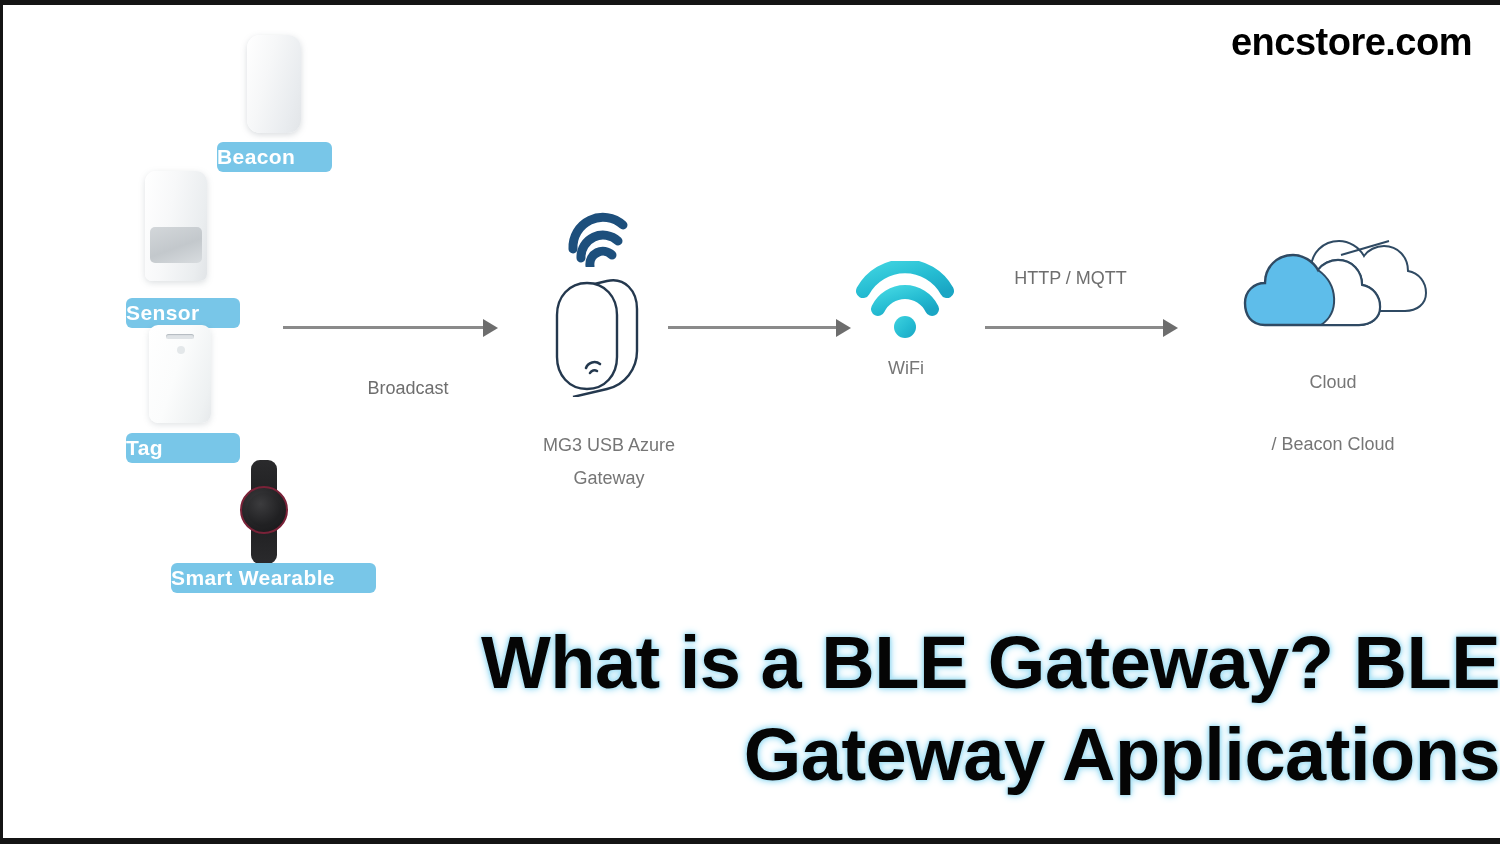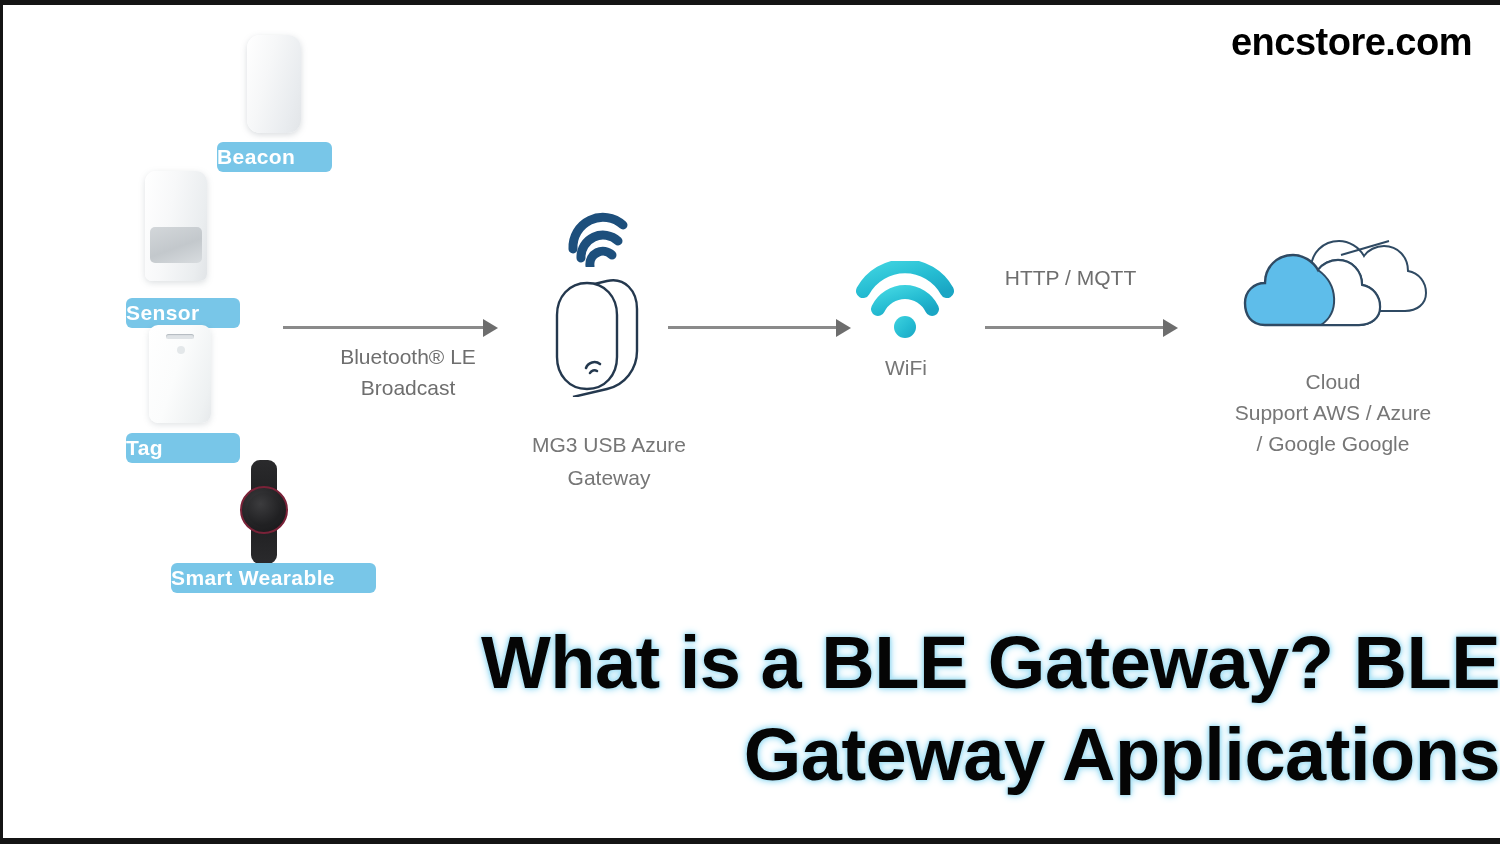--- a/index.html
+++ b/index.html
@@ -127,21 +127,21 @@
   .arrow-head {
     width: 0; height: 0;
     border-left: 15px solid #6d6d6d;
     border-top: 9px solid transparent;
     border-bottom: 9px solid transparent;
   }
 
   
   .cap {
     color: #6e6e6e;
-    font-size: 21px;
+    font-size: 18px;
     text-align: center;
     line-height: 30px;
     white-space: nowrap;
     font-family: "Liberation Sans", sans-serif;
   }
   .cap.node { color: #767676; }
 
   
   #title {
     left: 0; right: 0;
@@ -194,21 +194,20 @@
     <div class="watch-face">
         <div class="watch-inner"></div>
       </div>
   </div>
   <div class="abs pill" style="left:168px; top:558px; width:205px;">Smart Wearable</div>
 
   <div class="abs" style="left:280px; top:321px;">
     <div class="arrow-line abs" style="left:0; top:0; width:202px;"></div>
     <div class="arrow-head abs" style="left:200px; top:-7px;"></div>
   </div>
-  <div class="abs cap" style="left:280px; top:337px; width:250px;">Bluetooth® LE</div>
   <div class="abs cap" style="left:280px; top:368px; width:250px;">Broadcast</div>
 
   <div class="abs" style="left:562px; top:206px;">
     <svg width="80" height="56" viewBox="0 0 80 56">
       <g fill="none" stroke="#1d4f7c" stroke-linecap="round">
         <path d="M8 38 A30 30 0 0 1 58 14" stroke-width="9"></path>
         <path d="M16 47 A22 22 0 0 1 53 30" stroke-width="9"></path>
         <path d="M25 55 A13 13 0 0 1 47 44" stroke-width="9"></path>
       </g>
     </svg>
@@ -294,21 +293,20 @@
                C109 45 119 56 119 70
                C130 72 137 81 137 92
                C137 103 128 110 116 110 Z" fill="#5ebdea" stroke="#2f4a63" stroke-width="2.4"></path>
 
       <path d="M75 55 C79 49 87 45 95 45 C109 45 119 56 119 70
                C130 72 137 81 137 92 C137 103 128 110 116 110
                L78 110 C96 98 96 70 75 55 Z" fill="#ffffff" stroke="#2f4a63" stroke-width="2"></path>
     </svg>
   </div>
   <div class="abs cap node" style="left:1215px; top:362px; width:230px;">Cloud</div>
-  <div class="abs cap node" style="left:1195px; top:393px; width:270px;">Support AWS / Azure</div>
-  <div class="abs cap node" style="left:1195px; top:424px; width:270px;">/ Google Google</div>
+  <div class="abs cap node" style="left:1195px; top:424px; width:270px;">/ Beacon Cloud</div>
 
   <div class="abs" id="title">
     <span class="ln">What is a BLE Gateway? BLE</span>
     <span class="ln">Gateway Applications</span>
   </div>
 
 </div>
 
 </body></html>

